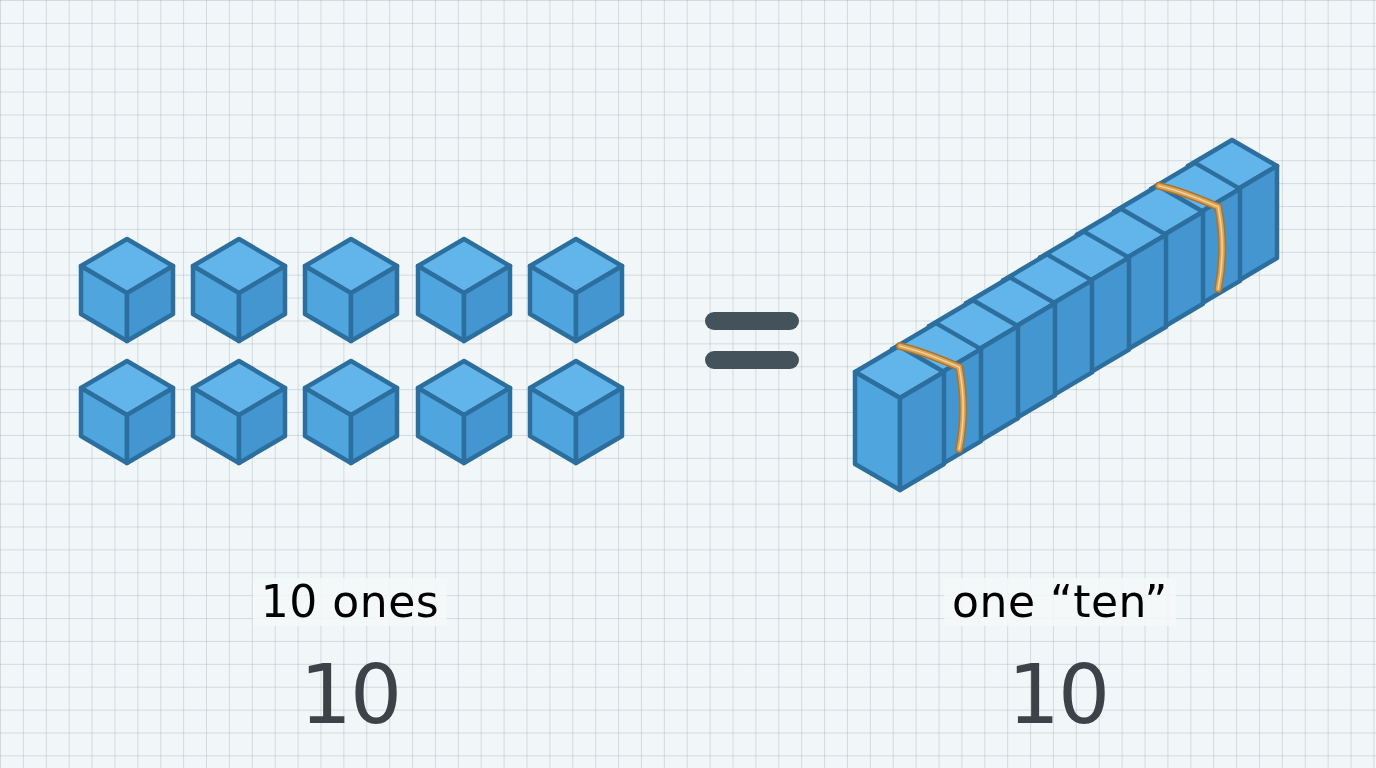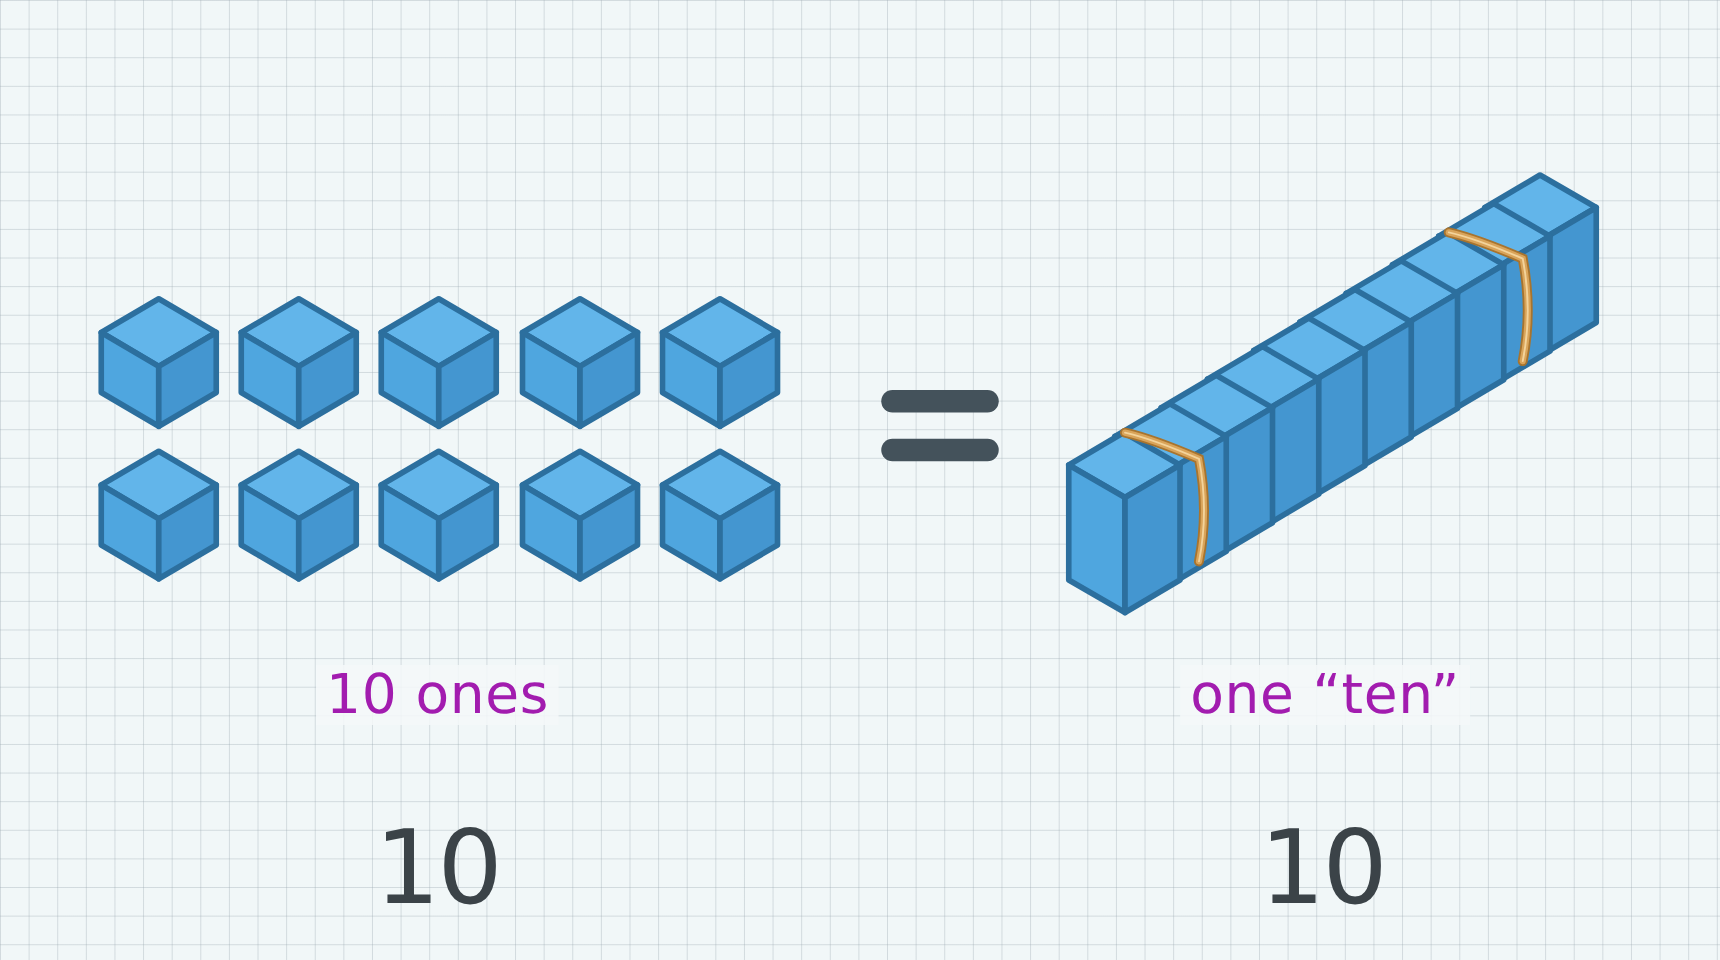--- a/index.html
+++ b/index.html
@@ -10,24 +10,25 @@
       linear-gradient(to right, rgba(160,172,180,0.38) 1px, transparent 1px),
       linear-gradient(to bottom, rgba(160,172,180,0.38) 1px, transparent 1px);
     background-size: 22.9px 22.9px;
     background-position: 0 0;
     font-family: "DejaVu Sans", sans-serif;
   }
   .abs { position: absolute; }
   #ones-svg { position: absolute; left: 0; top: 0; }
   #rod-svg { position: absolute; left: 0; top: 0; }
   .label {
-    position: absolute; color: #a21caf; white-space: nowrap;
+    position: absolute; color: #000000; white-space: nowrap;
     background: rgba(244,248,249,0.85); padding: 0 8px; line-height: 1.1;
     transform: translateX(-50%);
     letter-spacing: 0.5px;
+    margin-top: 46px;
   }
   .label.small { font-size: 44px; }
   .number {
     position: absolute; color: #3b4348; font-size: 82px; line-height: 1;
     transform: translateX(-50%); letter-spacing: -2px; margin-top: 40px;
   }
   .eq-bar {
     position: absolute; background: #44525b; border-radius: 10px;
   }
 </style>

